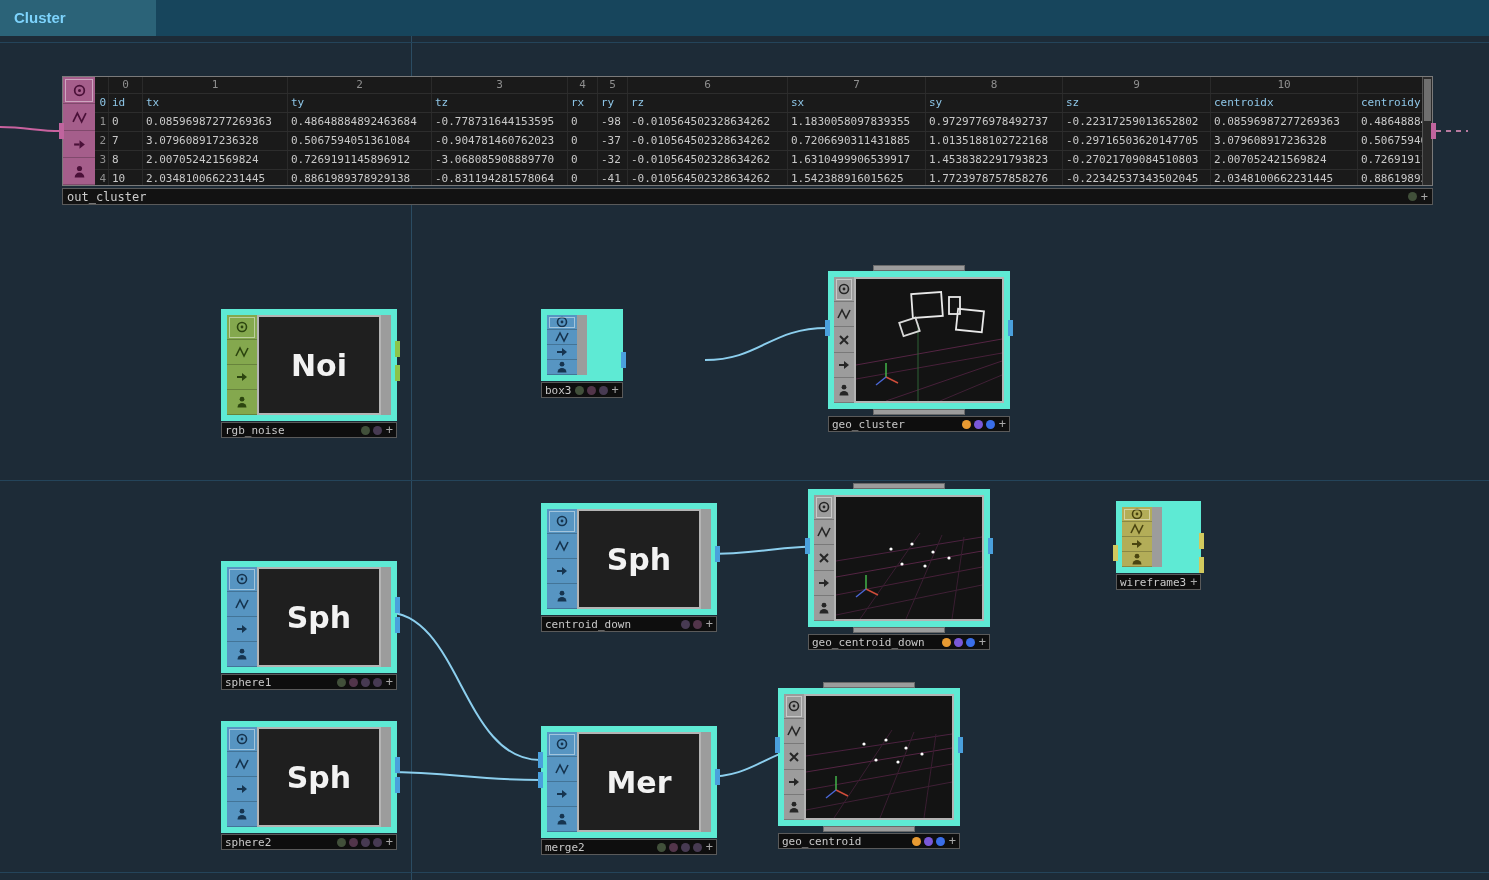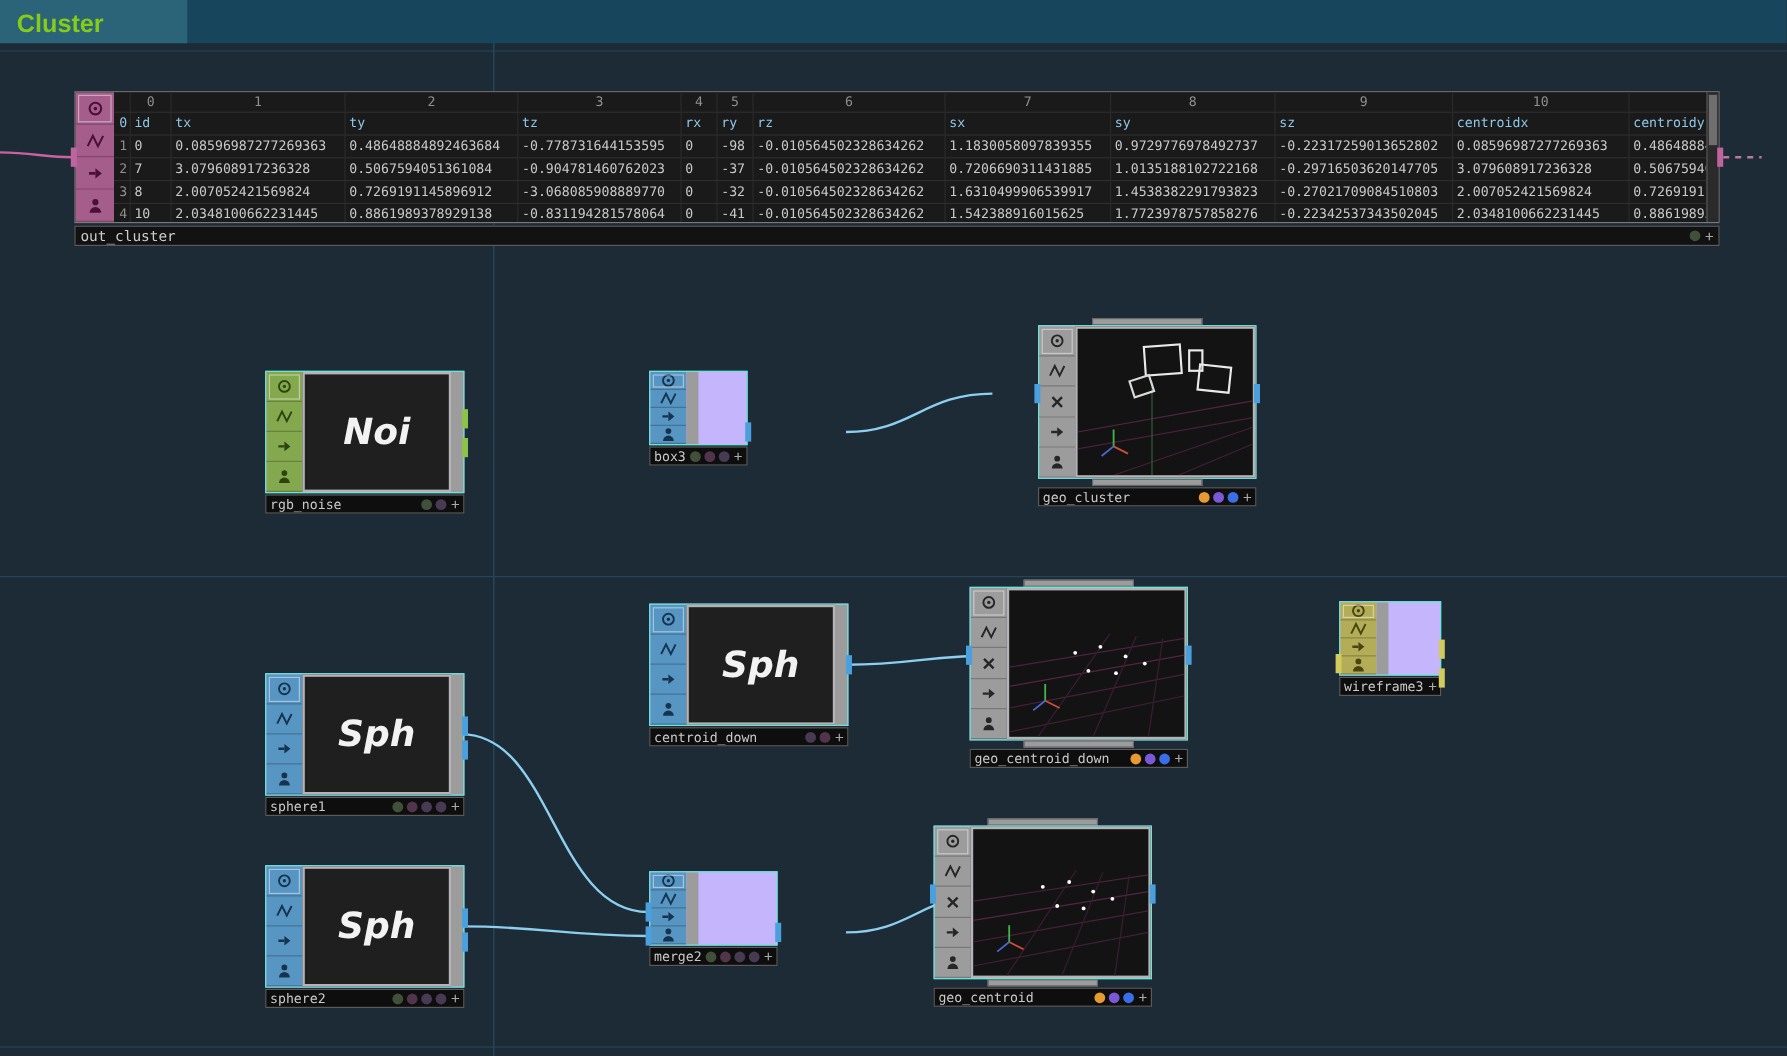--- a/index.html
+++ b/index.html
@@ -7,28 +7,28 @@
   body { background:#1d2b37; font-family:"Liberation Sans", sans-serif; position:relative; }
   .canvas { position:absolute; left:0; top:0; width:1489px; height:880px; }
 
   
   .vline { position:absolute; top:0; width:1px; height:880px; background:#2b4c62; }
   .hline { position:absolute; left:0; height:1px; width:1489px; background:#24445a; }
 
   
   .titlebar { position:absolute; left:0; top:0; width:1489px; height:36px; background:#17455c; z-index:3; }
   .titlebar .seg { position:absolute; left:0; top:0; width:156px; height:36px; background:#2b6378; }
-  .titlebar .title { position:absolute; left:14px; top:9px; color:#84cc16; font-size:21px; font-weight:bold; }
+  .titlebar .title { position:absolute; left:14px; top:9px; color:#7dd3fc; font-size:15px; font-weight:bold; }
 
   
   .wires { position:absolute; left:0; top:0; z-index:1; pointer-events:none; }
 
   
   .opnode { position:absolute; z-index:2; }
-  .op-frame { display:flex; background:#c4b5fd; border:1px solid #5eead4;font-style:italic; }
+  .op-frame { display:flex; background:#5eead4; border:6px solid #5eead4; }
   .op-side { width:30px; display:flex; flex-direction:column; }
   .op-icon { flex:1; display:flex; align-items:center; justify-content:center; border-bottom:1px solid rgba(0,0,0,.22); }
   .op-icon.hl { outline:1px solid rgba(255,255,255,.45); outline-offset:-3px; }
   .op-icon svg { width:14px; height:14px; }
   .st  { fill:none; stroke:currentColor; stroke-width:1.6; }
   .st2 { fill:none; stroke:currentColor; stroke-width:2; }
   .fl  { fill:currentColor; }
   .op-body { width:124px; height:100px; background:#1f1f1f; border:2px solid #b4b4b4;
              display:flex; align-items:center; justify-content:center;
              color:#f2f2f2; font-weight:bold; font-size:30px; font-family:"DejaVu Sans", sans-serif; }
@@ -324,21 +324,21 @@
       <span class="flags">
         <span class="fdot dgreen"></span>
         <span class="fdot dmag"></span>
         <span class="fdot dpurple"></span>
         <span class="plus">+</span>
       </span>
     </div>
     <div class="ctab cblue" style="right:-3px;top:43px"></div>
   </div>
 
-  <div class="opnode geo" style="left:865px;top:265px">
+  <div class="opnode geo" style="left:828px;top:265px">
     <div class="gtab"></div>
     <div class="op-frame gray">
       <div class="op-side">
         <div class="op-icon hl">
             <svg viewBox="0 0 14 14">
               <circle cx="7" cy="7" r="4.5" class="st"></circle>
               <circle cx="7" cy="7" r="1.4" class="fl"></circle>
             </svg>
           </div>
         <div class="op-icon">
@@ -652,20 +652,21 @@
               <path d="M7,3l5,4-5,4z" class="fl"></path>
             </svg>
           </div>
         <div class="op-icon">
             <svg viewBox="0 0 14 14">
               <circle cx="7" cy="4.2" r="2.4" class="fl"></circle>
               <path d="M2.5,12.5a4.5,4.5 0 0 1 9,0z" class="fl"></path>
             </svg>
           </div>
       </div>
+      <div class="op-body">Mer</div>
       <div class="op-right"></div>
     </div>
     <div class="op-name">
       <span class="nm">merge2</span>
       <span class="flags">
         <span class="fdot dgreen"></span>
         <span class="fdot dmag"></span>
         <span class="fdot dpurple"></span>
         <span class="fdot dpurple"></span>
         <span class="plus">+</span>

